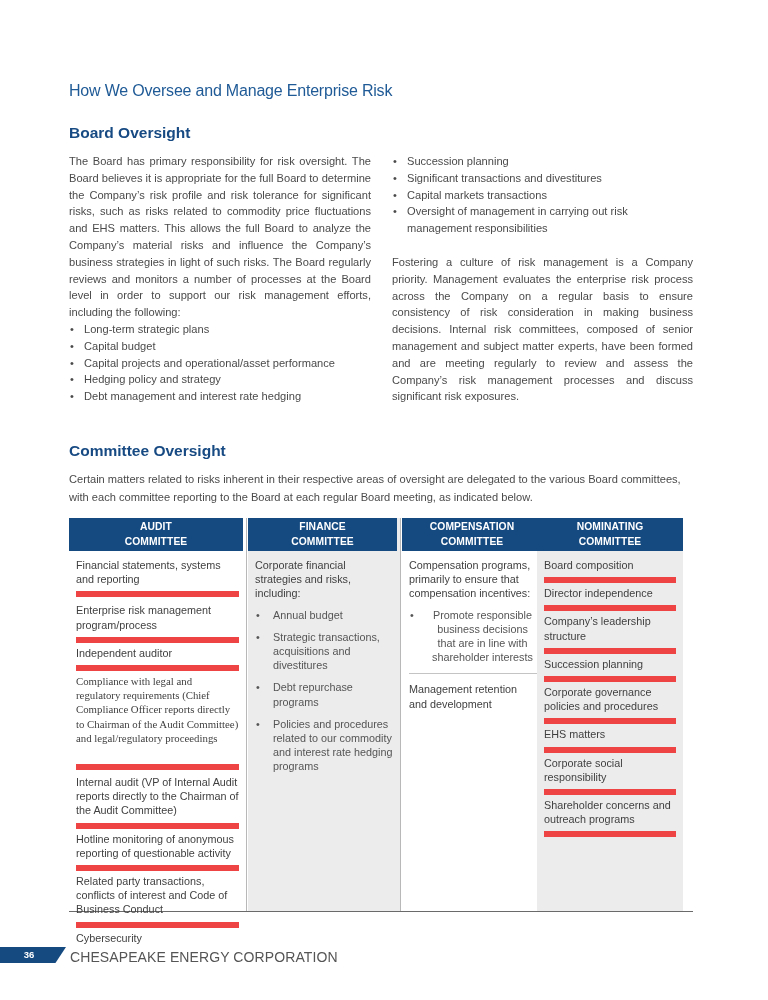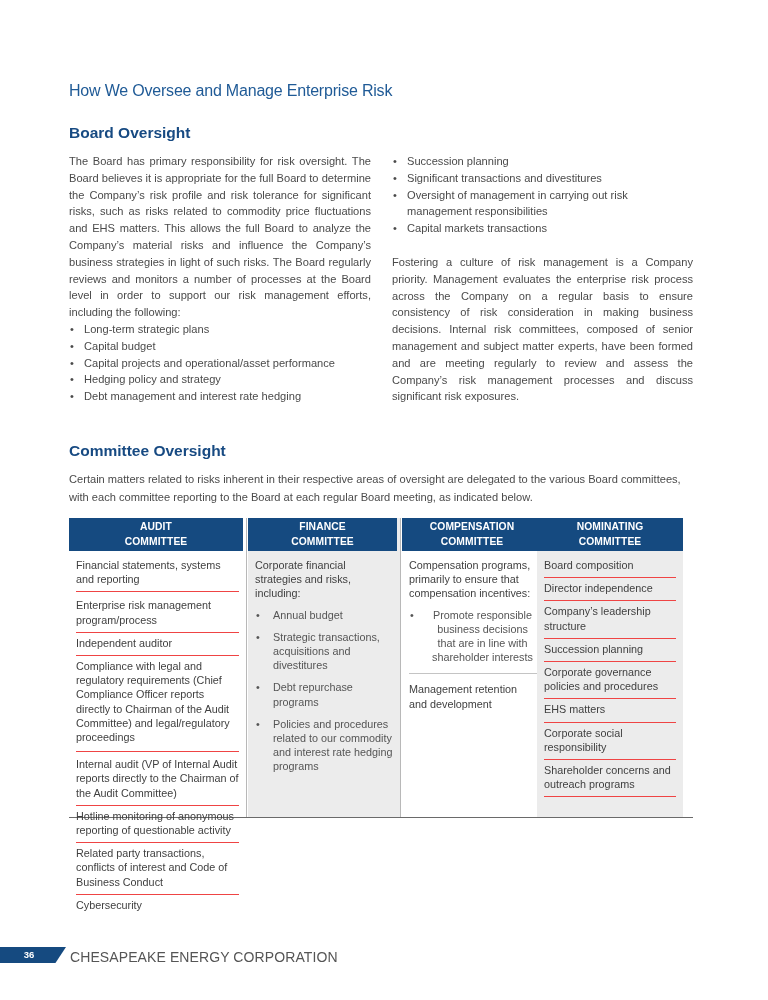--- a/index.html
+++ b/index.html
@@ -26,33 +26,33 @@
     content: "•"; position: absolute; left: 1px; top: 0; color: #4a4a4a;
   }
   .gap { height: 17px; }
 
   .intro {
     position: absolute; left: 69px; top: 471px; width: 625px;
     font-size: 11.1px; line-height: 17.5px; color: #4a4a4a;
   }
 
   .table {
-    position: absolute; left: 69px; top: 518px; width: 624px; height: 300px;
+    position: absolute; left: 69px; top: 518px; width: 624px; height: 394px;
     border-bottom: 1.5px solid #6a6a6a;
   }
   .tcol { position: absolute; top: 0; bottom: 0; }
   .tcol.shade { background: #ececec; }
   .tcol.sep { border-right: 1px solid #b8b8b8; }
   .thead {
     background: #154a80; color: #ffffff; font-weight: bold;
     font-size: 10.3px; line-height: 14.5px; text-align: center;
     height: 33px; padding-top: 2px; letter-spacing: 0.1px;
   }
   .tbody { padding: 4px 7px 0 7px; font-size: 10.8px; line-height: 14.2px; color: #3f3f3f; }
-  .cell { padding: 3px 0 5px 0; border-bottom: 1px solid #ef4444; }
+  .cell { padding: 3px 0 5px 0; border-bottom: 6px solid #ef4444; }
   .cell.last { border-bottom: none; }
   .sub-list { list-style: none; margin-top: 6px; }
   .sub-list li { position: relative; padding-left: 18px; margin-bottom: 8px; color: #555; }
   .sub-list li::before { content: "•"; position: absolute; left: 1px; top: 0; }
 
   .footer-bar {
     position: absolute; left: 0; top: 947px; width: 66px; height: 16px; background: #154a80;
     clip-path: polygon(0 0, 100% 0, 84% 100%, 0 100%);
   }
   .footer-page {
@@ -78,43 +78,43 @@
     <li>Capital projects and operational/asset performance</li>
     <li>Hedging policy and strategy</li>
     <li>Debt management and interest rate hedging</li>
   </ul>
 </div>
 
 <div class="col col-right">
   <ul class="bullets">
     <li>Succession planning</li>
     <li>Significant transactions and divestitures</li>
+    <li>Capital markets transactions</li>
     <li>Oversight of management in carrying out risk management responsibilities</li>
-    <li>Capital markets transactions</li>
   </ul>
   <div class="gap"></div>
   <p class="para">Fostering a culture of risk management is a Company priority. Management evaluates the enterprise risk process across the Company on a regular basis to ensure consistency of risk consideration in making business decisions. Internal risk committees, composed of senior management and subject matter experts, have been formed and are meeting regularly to review and assess the Company’s risk management processes and discuss significant risk exposures.</p>
 </div>
 
 <h2 class="section-heading committee-heading">Committee Oversight</h2>
 
 <p class="intro">Certain matters related to risks inherent in their respective areas of oversight are delegated to the various Board committees, with each committee reporting to the Board at each regular Board meeting, as indicated below.</p>
 
 <div class="table">
 
   <div class="tcol sep" style="left:0; width:178px;">
     <div class="thead" style="margin-right:3px;">
       <div>AUDIT</div>
       <div>COMMITTEE</div>
     </div>
     <div class="tbody">
       <div class="cell">Financial statements, systems and reporting</div>
       <div class="cell" style="padding-top:6px;">Enterprise risk management program/process</div>
       <div class="cell">Independent auditor</div>
-      <div class="cell" style="padding-bottom:7px;">Compliance with legal and regulatory requirements (Chief Compliance Officer reports directly to Chairman of the Audit Committee) and legal/regulatory proceedings</div>
+      <div class="cell" style="padding-bottom:19px;font-family:Liberation Serif, serif;">Compliance with legal and regulatory requirements (Chief Compliance Officer reports directly to Chairman of the Audit Committee) and legal/regulatory proceedings</div>
       <div class="cell" style="padding-top:5px;">Internal audit (VP of Internal Audit reports directly to the Chairman of the Audit Committee)</div>
       <div class="cell">Hotline monitoring of anonymous reporting of questionable activity</div>
       <div class="cell">Related party transactions, conflicts of interest and Code of Business Conduct</div>
       <div class="cell last">Cybersecurity</div>
     </div>
   </div>
 
   <div class="tcol shade sep" style="left:179px; width:153px;">
     <div class="thead" style="margin-right:3px;">
       <div>FINANCE</div>

